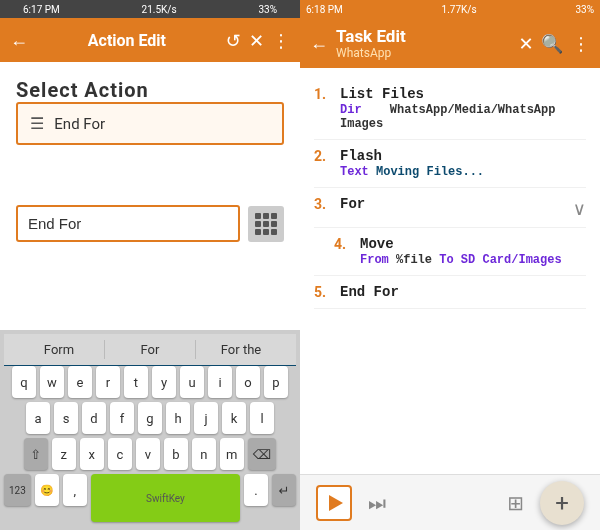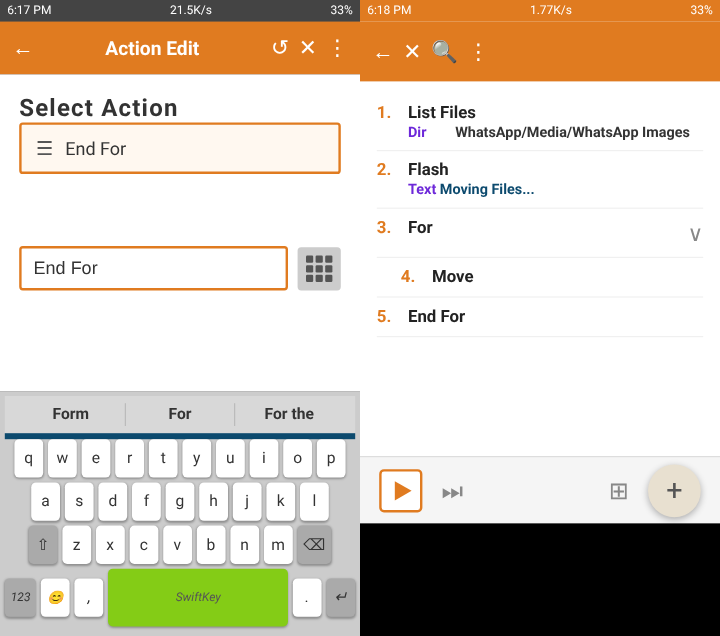--- a/index.html
+++ b/index.html
@@ -12,21 +12,21 @@
       background: #555;
       display: flex;
       flex-direction: column;
       position: relative;
     }
 
     .left-status-bar {
       background: #444;
       color: #fff;
       font-size: 10px;
-      padding: 2px 6px;
+      padding: 2px 23px;
       display: flex;
       justify-content: space-between;
       align-items: center;
       height: 18px;
     }
 
     .left-toolbar {
       background: #e07b20;
       display: flex;
       align-items: center;
@@ -131,22 +131,21 @@
     .keyboard {
       background: #ccc;
       padding: 4px;
     }
 
     .keyboard-suggestions {
       background: #d8d8d8;
       display: flex;
       padding: 6px 10px;
       gap: 0;
-      border-bottom: 5px solid #0c4a6e;
-      font-weight: bold;
+      border-bottom: 1px solid #0c4a6e;
     }
 
     .suggestion {
       flex: 1;
       text-align: center;
       font-size: 13px;
       color: #333;
       padding: 2px 0;
     }
 
@@ -190,30 +189,28 @@
       align-items: center;
       justify-content: center;
       font-size: 11px;
       color: #555;
       box-shadow: 0 1px 2px rgba(0,0,0,0.3);
     }
 
     .bottom-row {
       display: flex;
       gap: 4px;
-      align-items: center;
-      font-style: italic;
     }
 
     .key-emoji { font-size: 11px; }
 
     
     .right-panel {
       width: 300px;
-      height: 436px;
+      height: 530px;
       background: #f5f5f5;
       display: flex;
       flex-direction: column;
       justify-content: flex-end;
     }
 
     .right-status-bar {
       background: #e07b20;
       color: #fff;
       font-size: 10px;
@@ -267,20 +264,21 @@
 
     .task-number {
       color: #e07b20;
       font-size: 14px;
       font-weight: bold;
       min-width: 18px;
     }
 
     .task-body {
       flex: 1;
+      font-family: Liberation Mono, monospace;
     }
 
     .task-name {
       font-size: 14px;
       font-weight: bold;
       color: #222;
     }
 
     .task-detail {
       font-size: 12px;
@@ -466,20 +464,24 @@
 <div class="right-panel">
 
   <div class="right-status-bar">
     <span>6:18 PM</span>
     <span>1.77K/s</span>
     <span>33%</span>
   </div>
 
   <div class="right-toolbar">
     <span class="toolbar-icon">←</span>
+    <div class="right-toolbar-text">
+      <span class="right-toolbar-title">Task Edit</span>
+      <span class="right-toolbar-subtitle">WhatsApp</span>
+    </div>
     <span class="toolbar-icon">✕</span>
     <span class="toolbar-icon">🔍</span>
     <span class="toolbar-icon">⋮</span>
   </div>
 
   <div class="right-content">
 
     <div class="task-item">
       <span class="task-number">1.</span>
       <div class="task-body">
@@ -505,20 +507,23 @@
       <div class="task-body">
         <div class="task-name">For</div>
       </div>
       <span class="task-chevron">∨</span>
     </div>
 
     <div class="task-item" style="padding-left: 20px;">
       <span class="task-number">4.</span>
       <div class="task-body">
         <div class="task-name">Move</div>
+        <div class="task-detail">
+          <span>From </span><span style="font-weight:bold;color:#333;">%file</span><span> To SD Card/Images</span>
+        </div>
       </div>
     </div>
 
     <div class="task-item">
       <span class="task-number">5.</span>
       <div class="task-body">
         <div class="task-name">End For</div>
       </div>
     </div>
 

